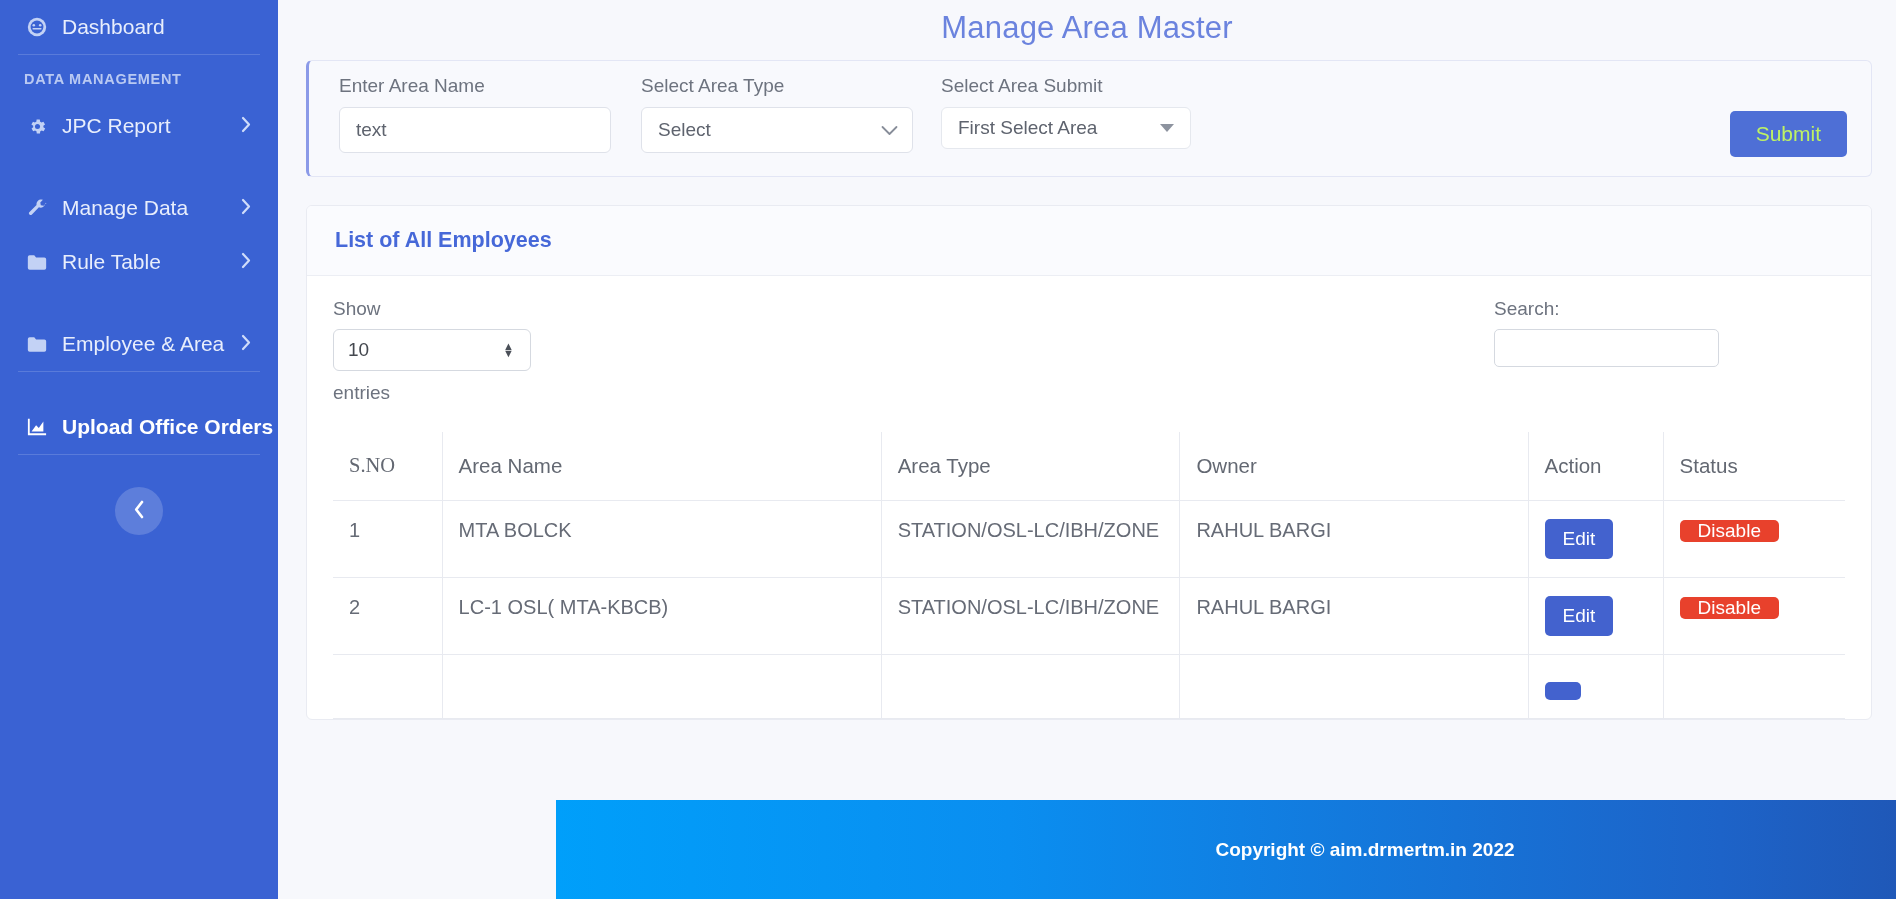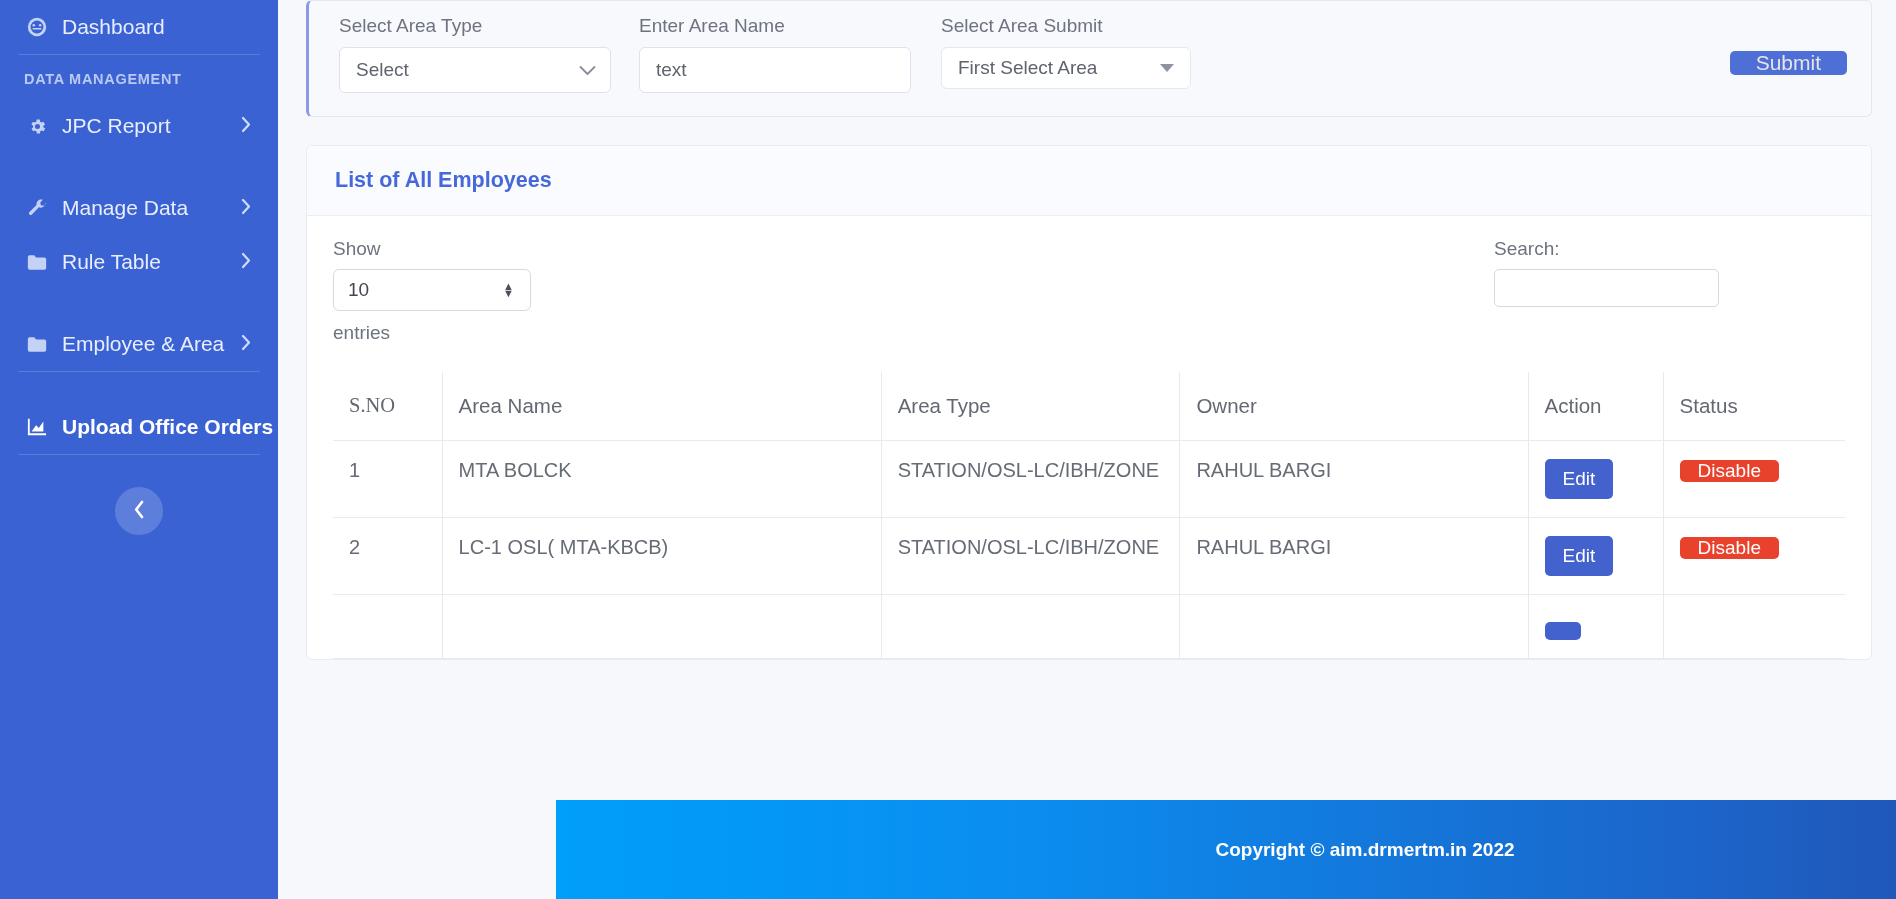--- a/index.html
+++ b/index.html
@@ -97,23 +97,23 @@
     position: absolute; right: 16px; top: 50%; transform: translateY(-50%);
     width: 0; height: 0; border-left: 7px solid transparent;
     border-right: 7px solid transparent; border-top: 8px solid #8d939f;
   }
   .f-name  { width: 272px; margin-right: 30px; }
   .f-type  { width: 272px; margin-right: 28px; }
   .f-owner { width: 250px; }
   .f-owner .ctl { height: 42px; border-color: #e5e8ee; }
   .submit-wrap { margin-left: auto; padding-top: 36px; }
   .btn-submit {
-    background: #4e6fd6; color: #e5e5e5; border: none; border-radius: 5px;
+    background: #4e6fd6; color: #bef264; border: none; border-radius: 5px;
     font-size: 21px; font-family: inherit;
-    padding: 0 26px; cursor: pointer; text-align: center;
+    padding: 11px 26px; cursor: pointer; text-align: center;
   }
 
   
   .list-card {
     margin: 28px 24px 0 28px;
     background: #ffffff;
     border: 1px solid #e9ebf2;
     border-radius: 6px;
     overflow: hidden;
   }
@@ -288,39 +288,40 @@
           <svg width="13" height="19" viewBox="0 0 13 19" fill="none" stroke="#ffffff" stroke-width="2.6" stroke-linecap="round" stroke-linejoin="round">
               <path d="M9 2L3.2 9.5 9 17"></path>
             </svg>
         </span>
       </div>
     </div>
   </aside>
 
   <section class="main">
 
+    <h1 class="page-title">Manage Area Master</h1>
 
     <div class="form-card">
+
+      <div class="field f-name">
+        <span class="field-label">Enter Area Name</span>
+        <div class="ctl">
+          <span>text</span>
+        </div>
+      </div>
 
       <div class="field f-type">
         <span class="field-label">Select Area Type</span>
         <div class="ctl sel">
           <span>Select</span>
           <span class="caret-chev">
             <svg width="17" height="11" viewBox="0 0 17 11" fill="none" stroke="currentColor" stroke-width="1.8" stroke-linecap="round" stroke-linejoin="round">
                 <path d="M1.5 2l7 7 7-7"></path>
               </svg>
           </span>
-        </div>
-      </div>
-
-      <div class="field f-name">
-        <span class="field-label">Enter Area Name</span>
-        <div class="ctl">
-          <span>text</span>
         </div>
       </div>
 
       <div class="field f-owner">
         <span class="field-label">Select Area Submit</span>
         <div class="ctl sel">
           <span>First Select Area</span>
           <span class="caret-tri"></span>
         </div>
       </div>

